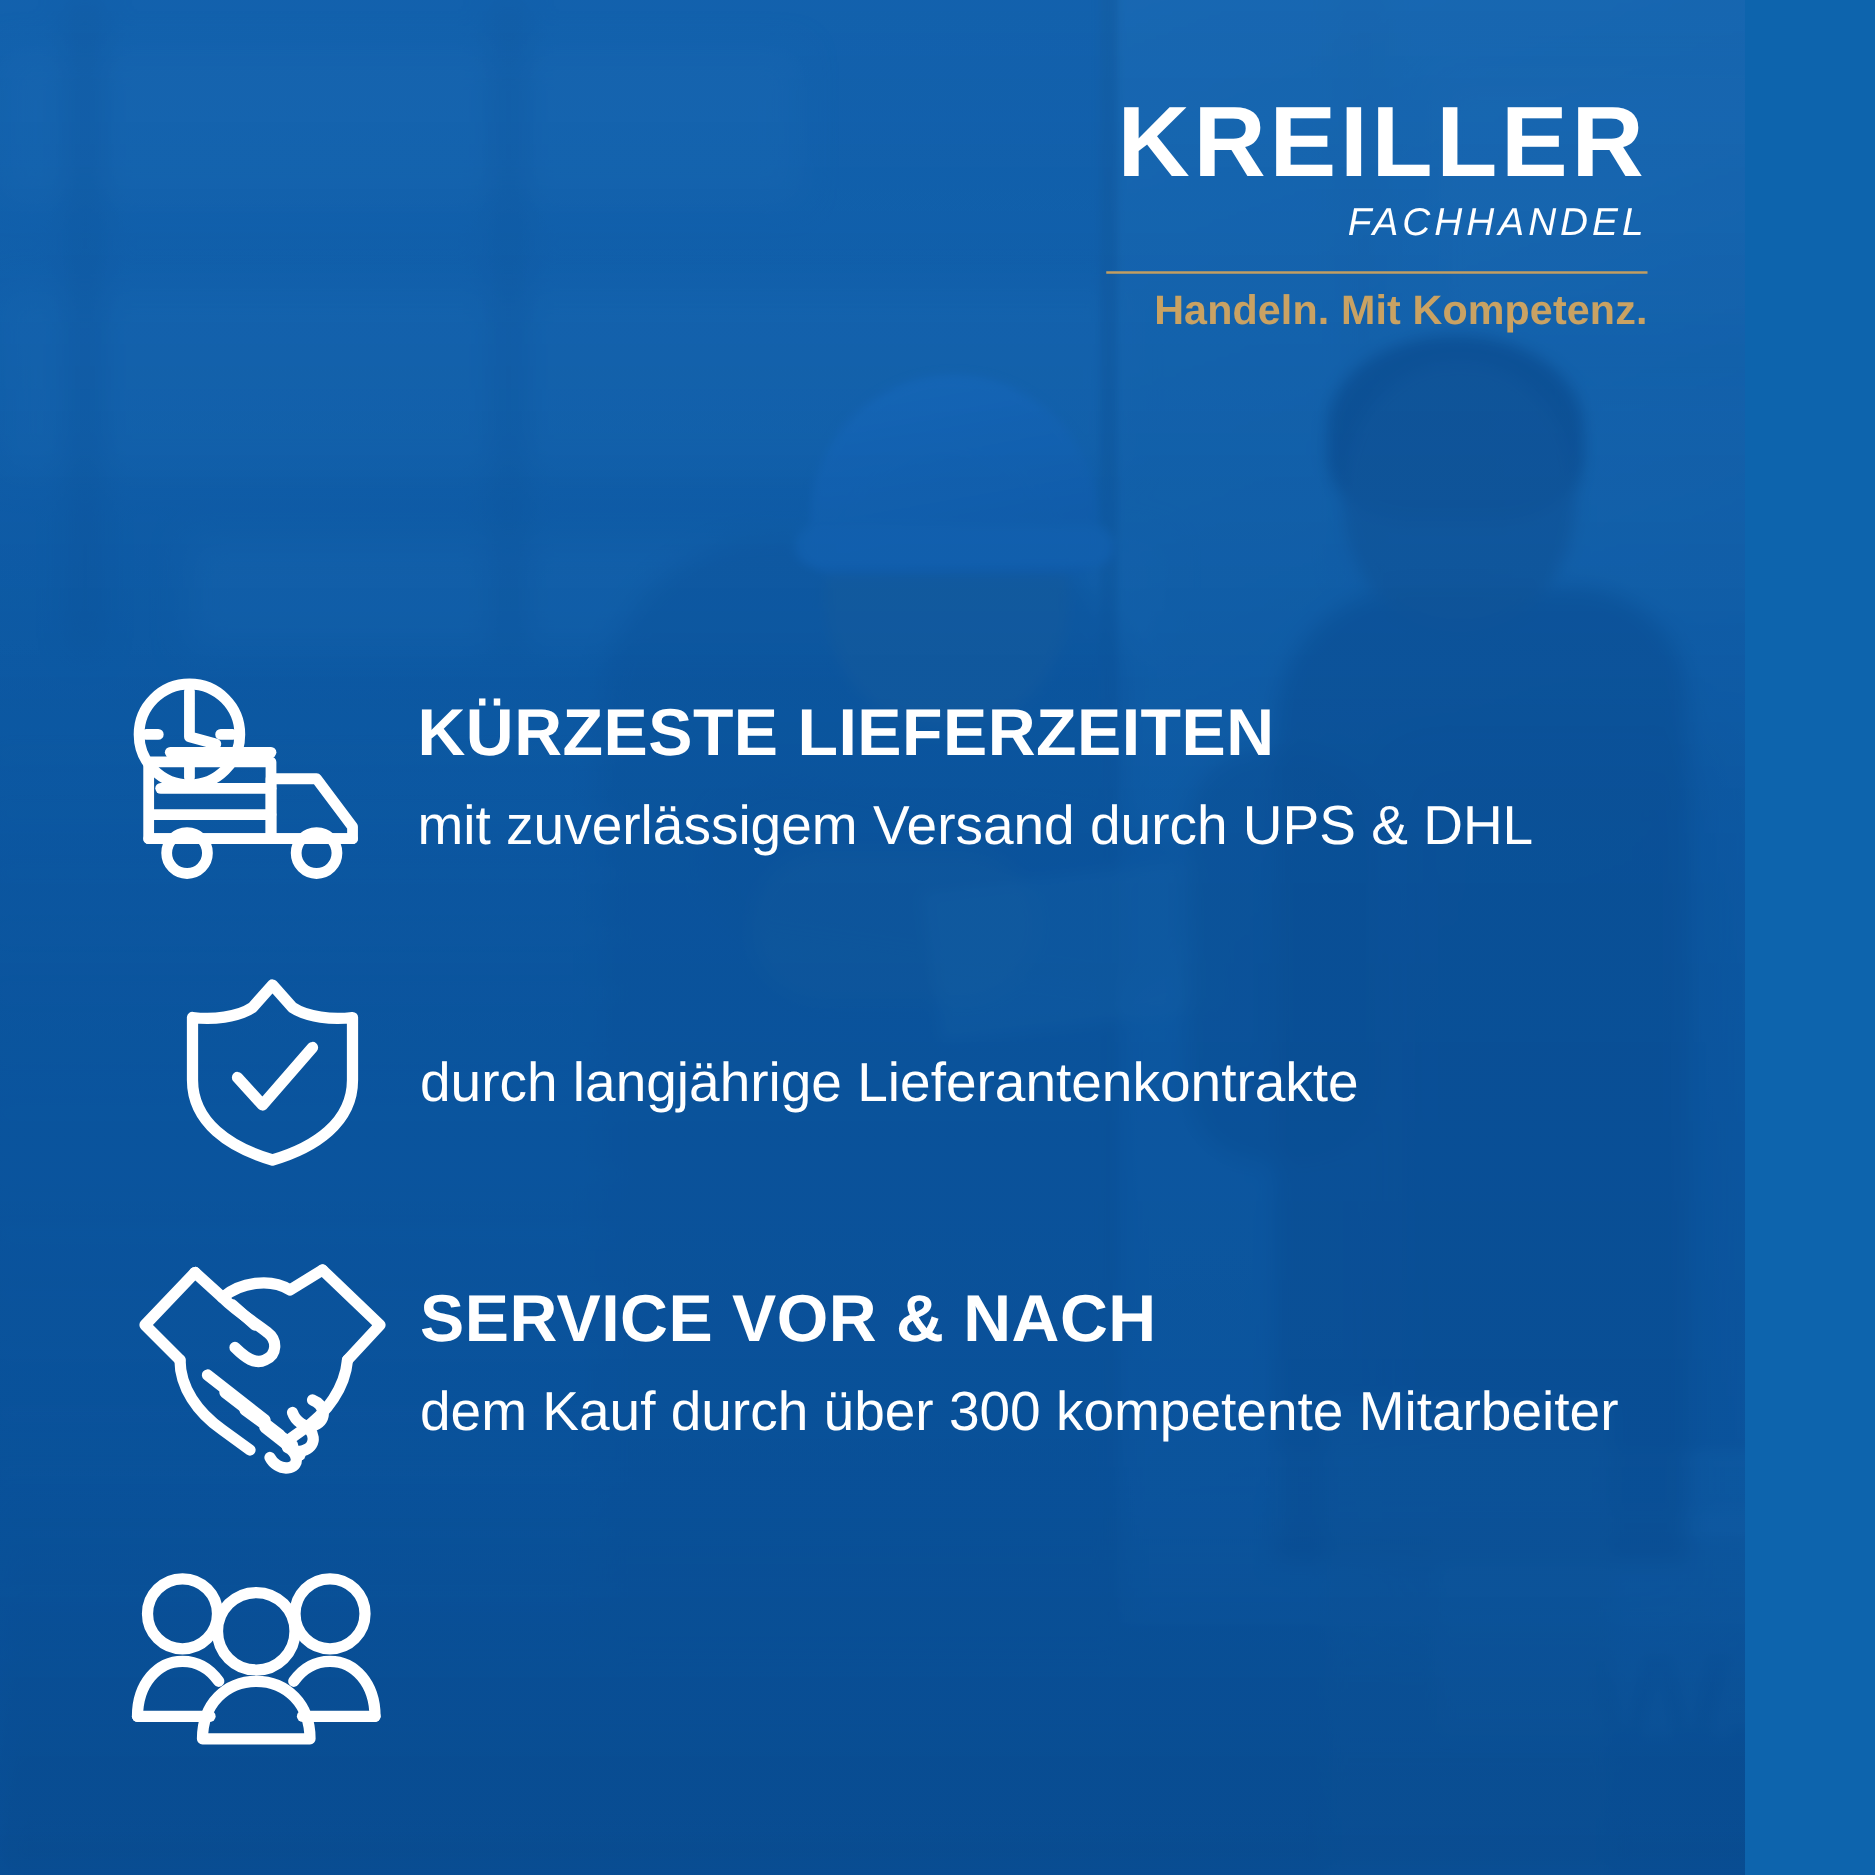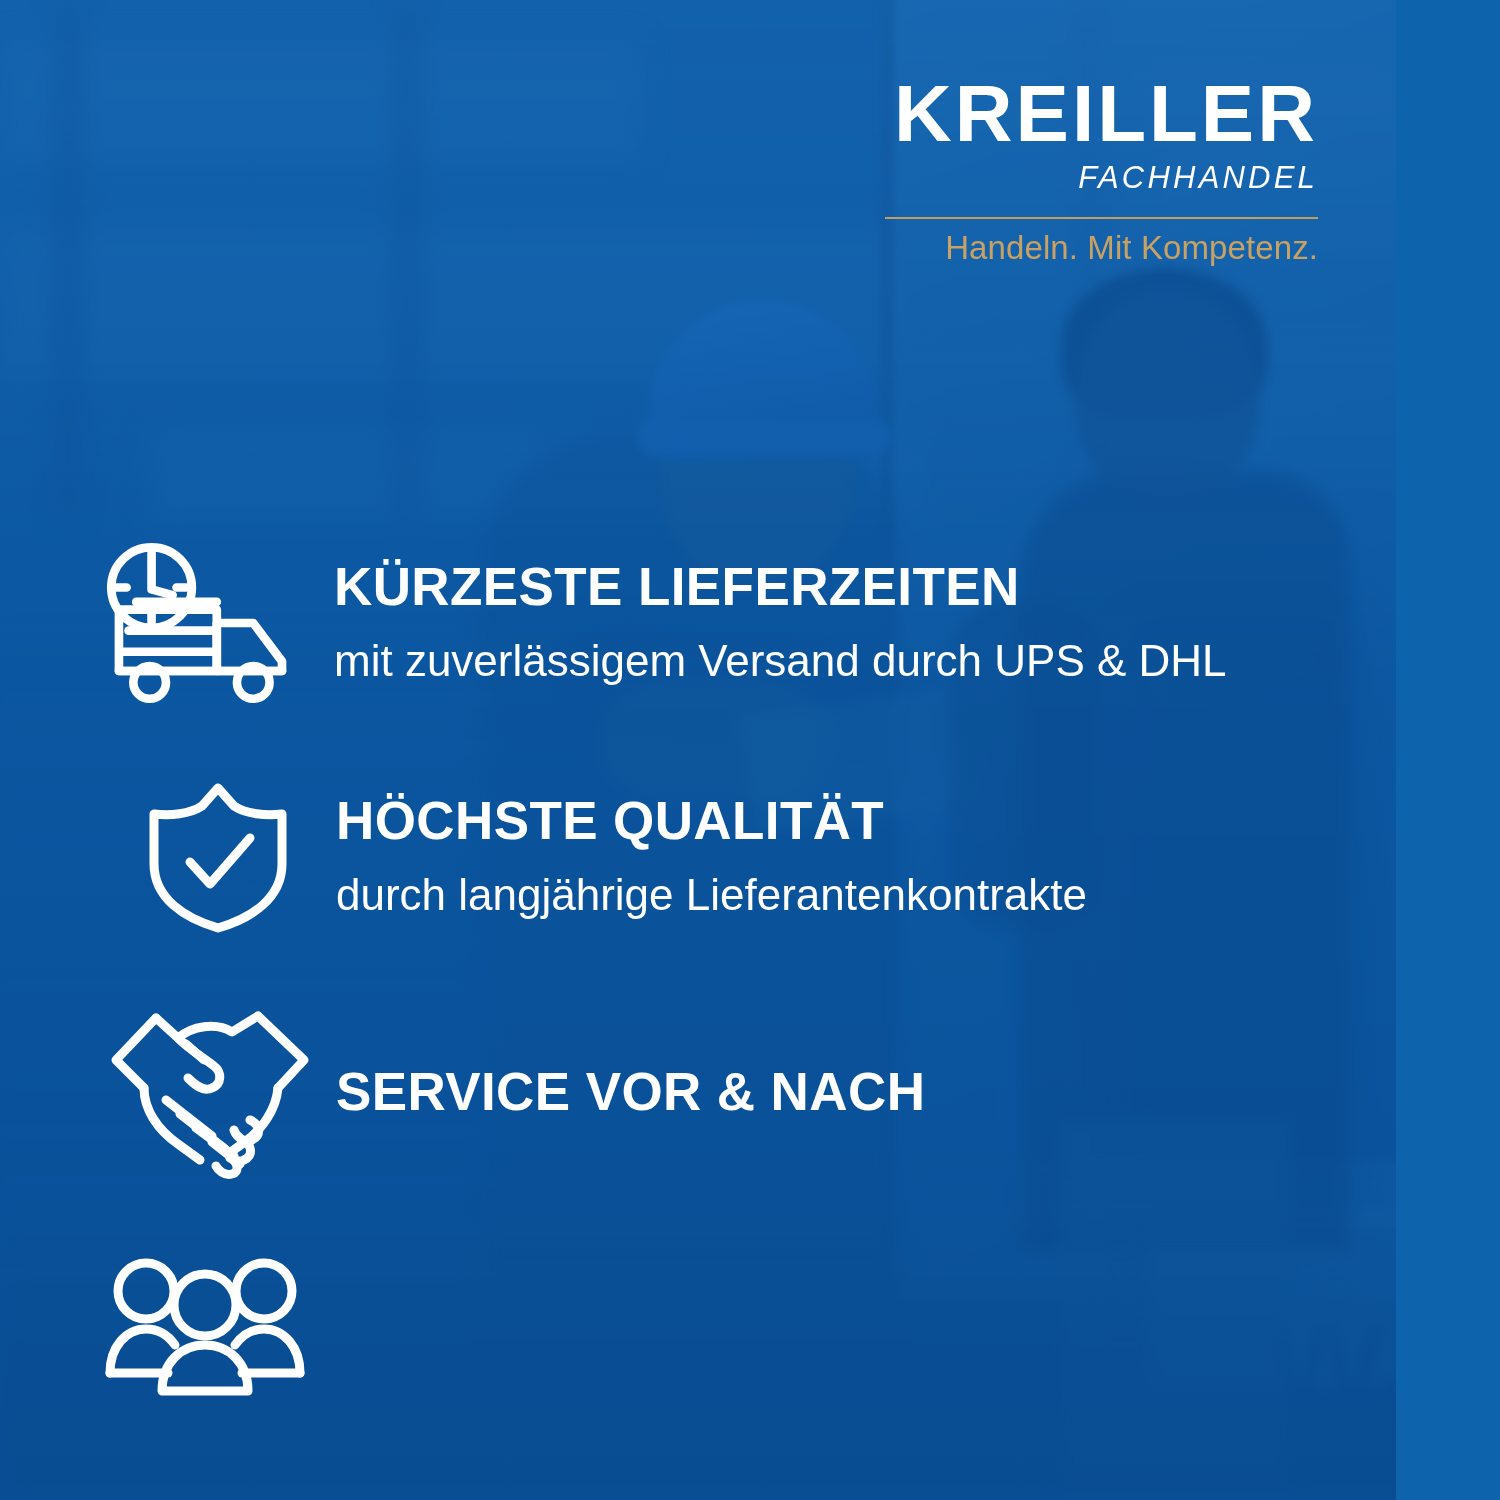--- a/index.html
+++ b/index.html
@@ -161,21 +161,21 @@
     color:#ffffff;
     font-size:31px; font-weight:normal; font-style:italic;
     letter-spacing:3.2px; line-height:1.5;
     margin-top:2px;
   }
   .logo-rule {
     height:2px; background:#c29e62; margin:16px 0 10px auto; width:433px;
   }
   .logo-claim {
     color:#c9a263;
-    font-size:33px; font-weight:normal;
+    font-size:33px; font-weight:bold;
     letter-spacing:.1px;
   }
 
   
   .features {
     position:absolute; left:0; top:505px; width:1500px;
   }
   .feature {
     position:relative;
     display:flex; align-items:center;
@@ -303,21 +303,20 @@
 
     <div class="feature row-2">
       <div class="ico">
         <svg width="148" height="154" viewBox="0 0 148 154" fill="none" stroke="#ffffff" stroke-width="9" stroke-linecap="round" stroke-linejoin="round">
           <path d="M74 8 L58 26 C46 34 26 36 10 34 V84 C10 118 40 138 74 148 C108 138 138 118 138 84 V34
                    C122 36 102 34 90 26 Z"></path>
           <path d="M46 82 L66 104 L106 58"></path>
         </svg>
       </div>
       <div class="txt">
-        <div class="f-title">HÖCHSTE QUALITÄT</div>
         <div class="f-sub">durch langjährige Lieferantenkontrakte</div>
       </div>
     </div>
 
     <div class="feature row-3">
       <div class="ico">
         <svg width="212" height="176" viewBox="0 0 212 176" fill="none" stroke="#ffffff" stroke-width="9" stroke-linecap="round" stroke-linejoin="round">
 
           <path d="M48 14 L8 56 L36 84"></path>
 
@@ -336,20 +335,21 @@
           <path d="M88 124 L126 152"></path>
           <path d="M104 138 L132 160"></path>
 
           <path d="M142 116 C152 120 154 132 144 136 C136 140 128 132 126 126"></path>
           <path d="M134 136 C144 140 146 152 136 156 C128 160 120 152 118 146"></path>
           <path d="M122 154 C130 158 132 168 124 170 C116 172 110 166 108 162"></path>
         </svg>
       </div>
       <div class="txt">
         <div class="f-title">SERVICE VOR &amp; NACH</div>
+        <div class="f-sub">dem Kauf durch über 300 kompetente Mitarbeiter</div>
       </div>
     </div>
 
     <div class="feature row-4">
       <div class="ico">
         <svg width="202" height="144" viewBox="0 0 202 144" fill="none" stroke="#ffffff" stroke-width="9" stroke-linecap="round" stroke-linejoin="round">
 
           <circle cx="42" cy="36" r="28"></circle>
           <path d="M6 118 C6 92 22 74 42 74 C54 74 64 80 71 90"></path>
           <path d="M6 118 H64"></path>

